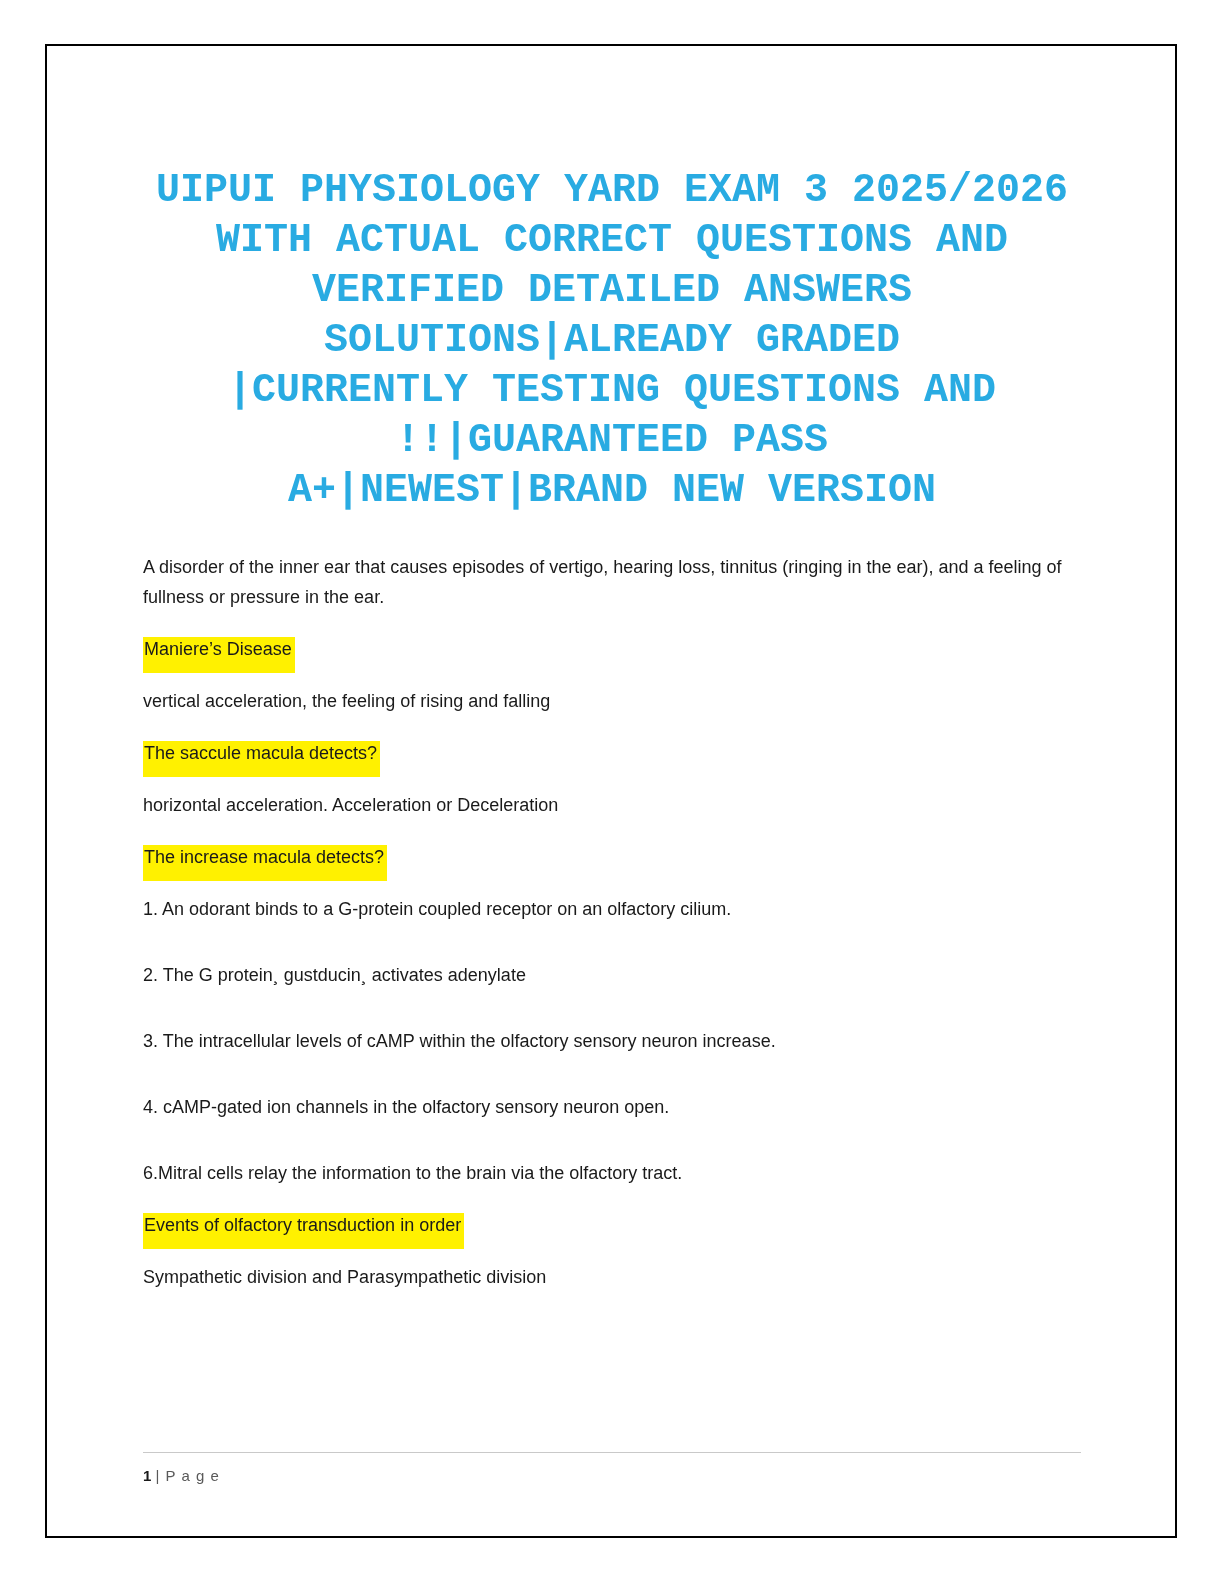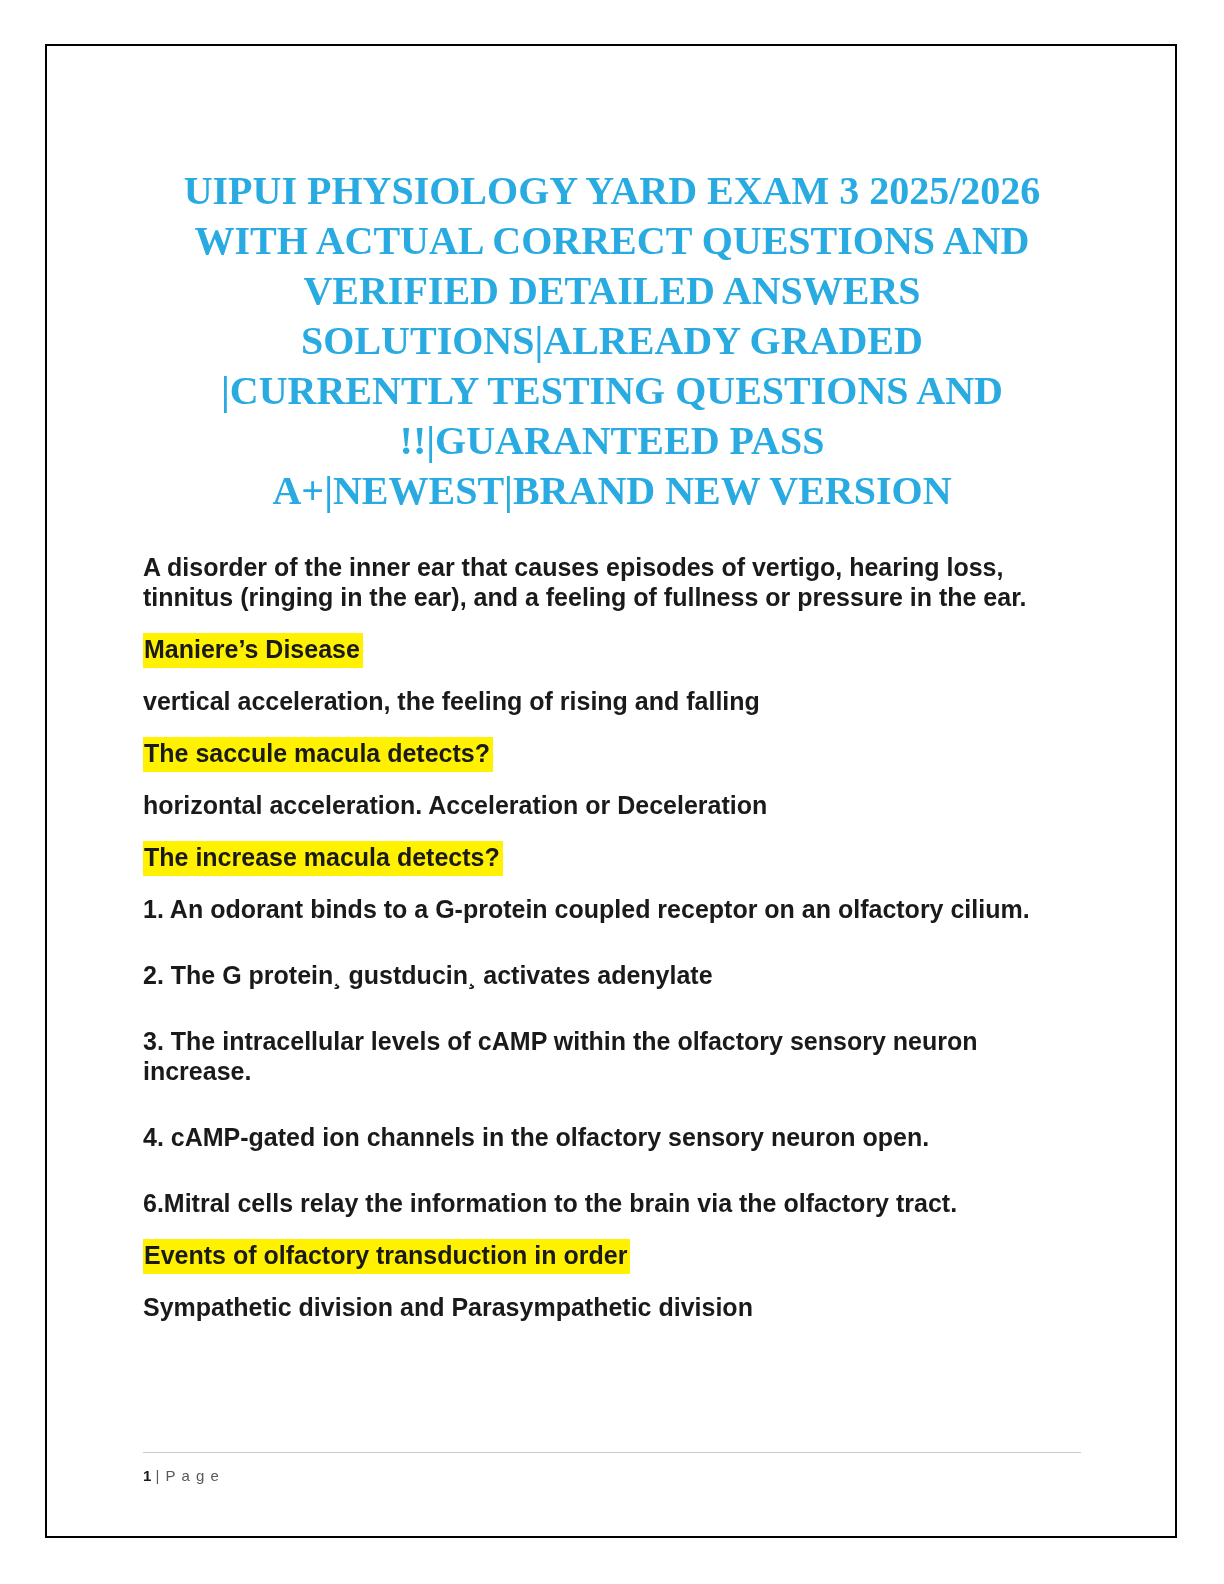--- a/index.html
+++ b/index.html
@@ -24,40 +24,39 @@
     border: 2px solid #000000;
     box-sizing: border-box;
   }
   .content {
     position: absolute;
     left: 143px;
     top: 166px;
     width: 938px;
   }
   .title {
-    font-family: Liberation Serif, serif;
+    font-family: Liberation Mono, monospace;
     font-weight: bold;
     font-size: 40px;
     line-height: 50px;
     text-align: center;
     color: var(--title-color, #29ABE2);
     margin: 0 0 36px 0;
   }
   .body-text p {
     margin: 0 0 22px 0;
-    font-size: 25px;
+    font-size: 18px;
     line-height: 30px;
-    font-weight: bold;
   }
   .body-text p.step {
     margin-bottom: 36px;
   }
   .hl {
     background: var(--highlight-color, #FFF100);
-    padding: 2px 3px 5px 1px;
+    padding: 2px 3px 14px 1px;
   }
   .footer {
     position: absolute;
     left: 143px;
     width: 938px;
     top: 1452px;
     border-top: 1px solid #c9c9c9;
     padding-top: 14px;
     font-size: 15px;
     color: #595959;

